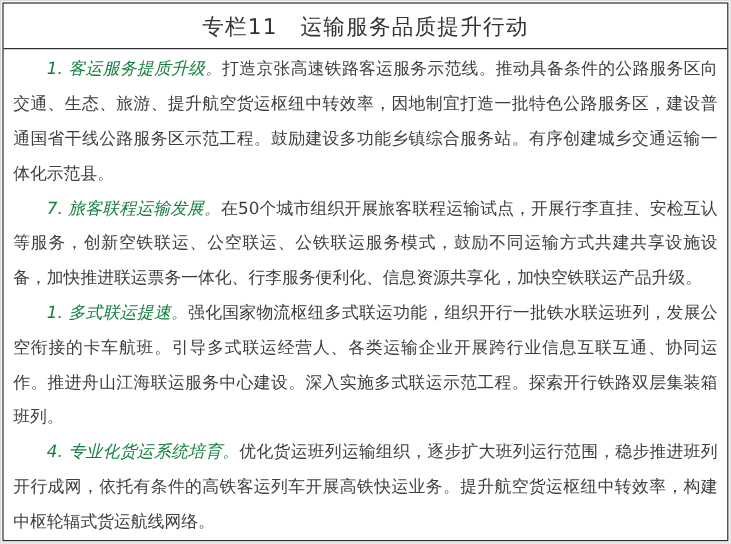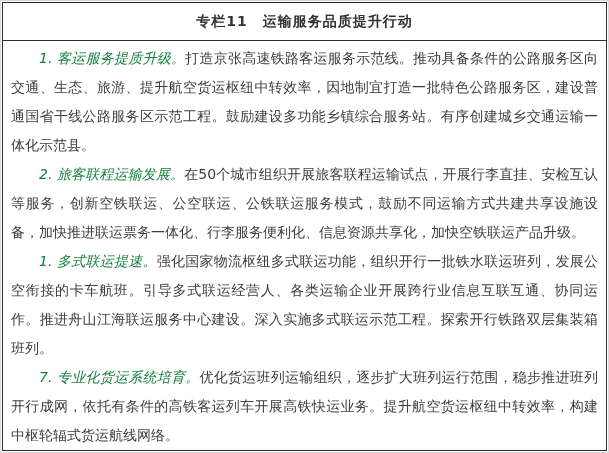--- a/index.html
+++ b/index.html
@@ -18,22 +18,22 @@
     outline-offset: 1px;
   }
   .title-bar {
     height: 38px;
     border-bottom: 1px solid #2b2b2b;
     display: flex;
     align-items: center;
     justify-content: center;
   }
   .title-text {
-    font-size: 14px;
-    font-weight: bold;
+    font-size: 18px;
+    font-weight: normal;
     color: #333333;
     letter-spacing: 1px;
   }
   .box-body {
     padding: 3px 8px 0 8px;
   }
   .para {
     font-size: 14px;
     line-height: 29px;
     color: #3d3d3d;
@@ -48,18 +48,18 @@
 </style>
 </head>
 <body>
 
 <div class="column-box">
   <div class="title-bar">
     <span class="title-text">专栏11　运输服务品质提升行动</span>
   </div>
   <div class="box-body">
     <p class="para"><span class="lead">1. 客运服务提质升级。</span><span>打造京张高速铁路客运服务示范线。推动具备条件的公路服务区向交通、生态、旅游、提升航空货运枢纽中转效率，因地制宜打造一批特色公路服务区，建设普通国省干线公路服务区示范工程。鼓励建设多功能乡镇综合服务站。有序创建城乡交通运输一体化示范县。</span></p>
-    <p class="para"><span class="lead">2. 旅客联程运输发展。</span><span>在50个城市组织开展旅客联程运输试点，开展行李直挂、安检互认等服务，创新空铁联运、公空联运、公铁联运服务模式，鼓励不同运输方式共建共享设施设备，加快推进联运票务一体化、行李服务便利化、信息资源共享化，加快空铁联运产品升级。</span></p>
+    <p class="para"><span class="lead">7. 旅客联程运输发展。</span><span>在50个城市组织开展旅客联程运输试点，开展行李直挂、安检互认等服务，创新空铁联运、公空联运、公铁联运服务模式，鼓励不同运输方式共建共享设施设备，加快推进联运票务一体化、行李服务便利化、信息资源共享化，加快空铁联运产品升级。</span></p>
     <p class="para"><span class="lead">1. 多式联运提速。</span><span>强化国家物流枢纽多式联运功能，组织开行一批铁水联运班列，发展公空衔接的卡车航班。引导多式联运经营人、各类运输企业开展跨行业信息互联互通、协同运作。推进舟山江海联运服务中心建设。深入实施多式联运示范工程。探索开行铁路双层集装箱班列。</span></p>
-    <p class="para"><span class="lead">7. 专业化货运系统培育。</span><span>优化货运班列运输组织，逐步扩大班列运行范围，稳步推进班列开行成网，依托有条件的高铁客运列车开展高铁快运业务。提升航空货运枢纽中转效率，构建中枢轮辐式货运航线网络。</span></p>
+    <p class="para"><span class="lead">4. 专业化货运系统培育。</span><span>优化货运班列运输组织，逐步扩大班列运行范围，稳步推进班列开行成网，依托有条件的高铁客运列车开展高铁快运业务。提升航空货运枢纽中转效率，构建中枢轮辐式货运航线网络。</span></p>
     <p class="para"></p>
   </div>
 </div>
 
 </body></html>

